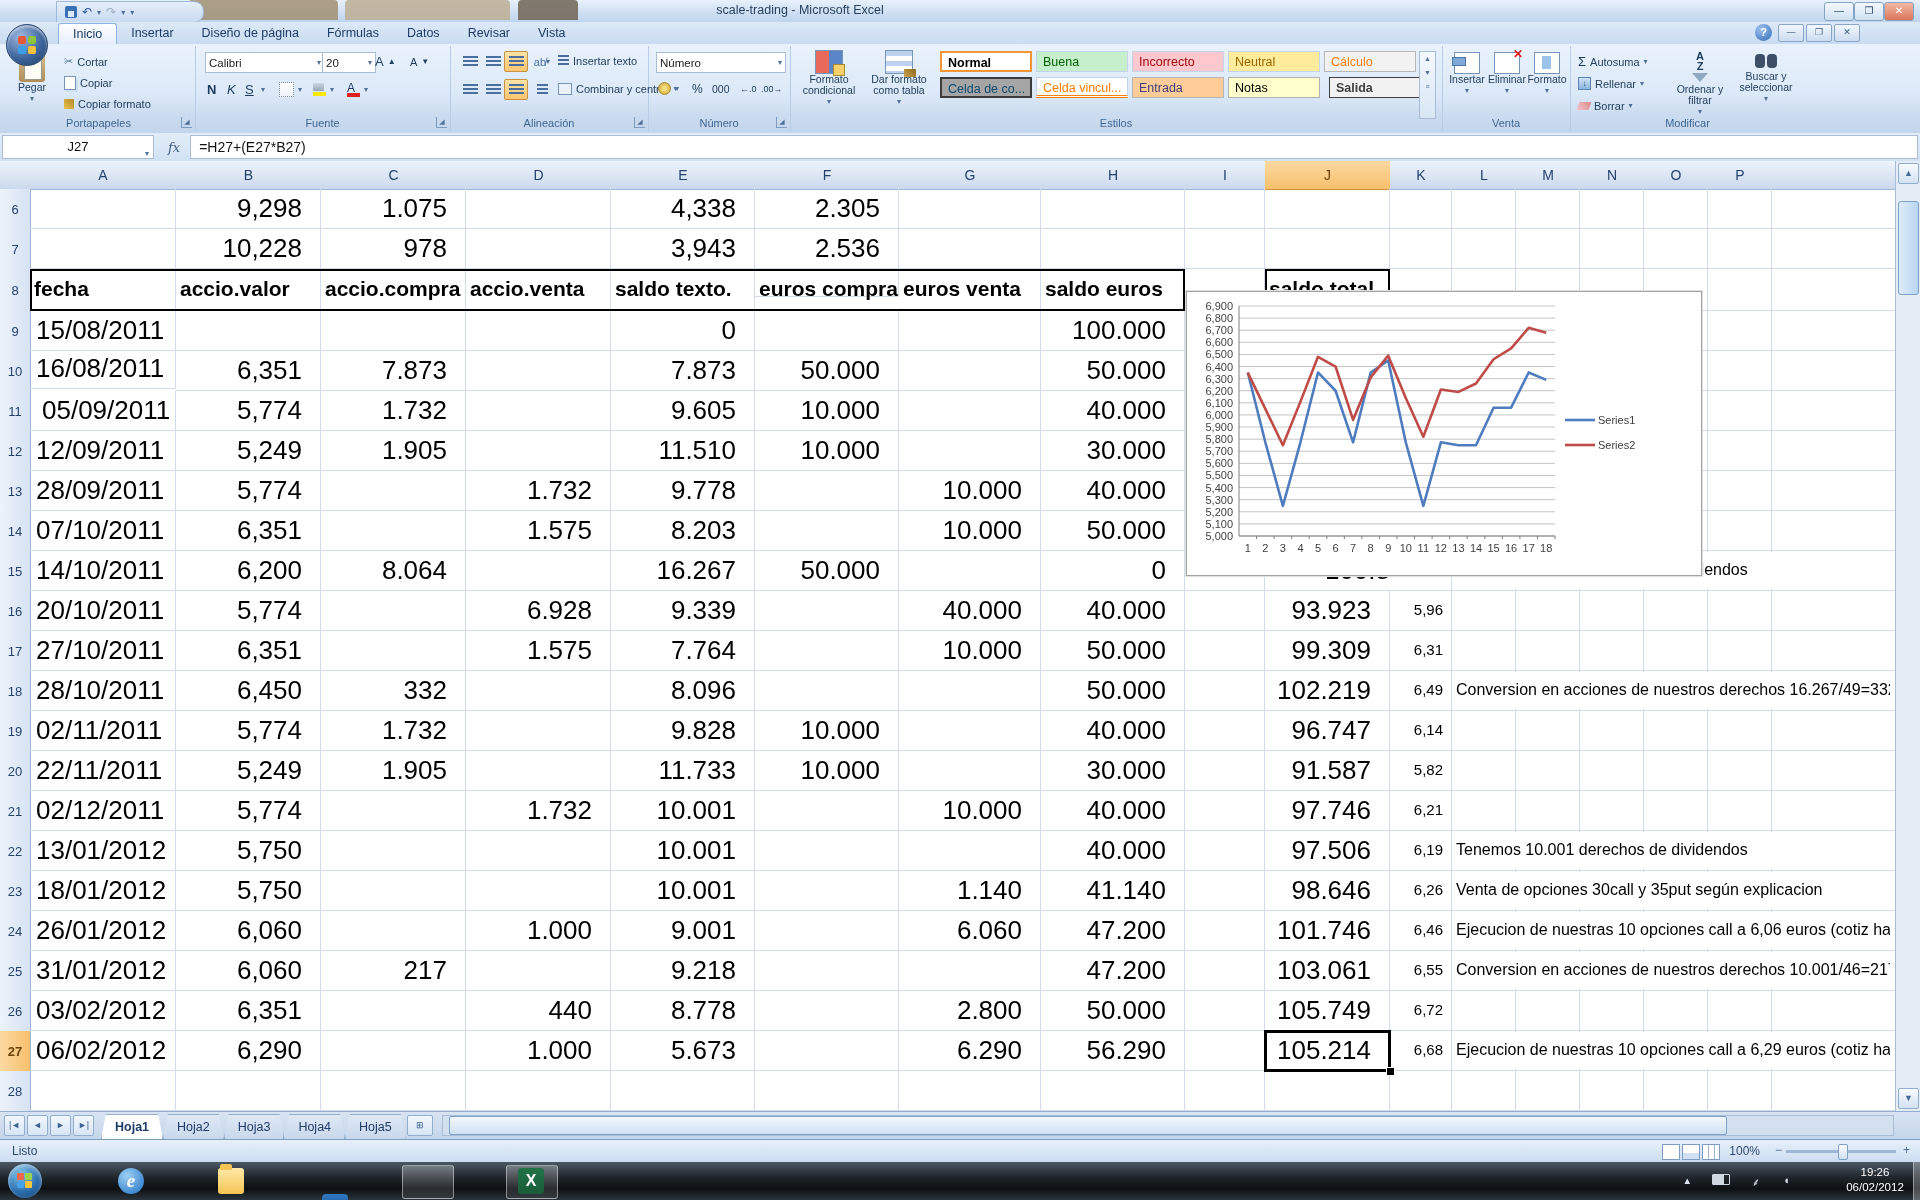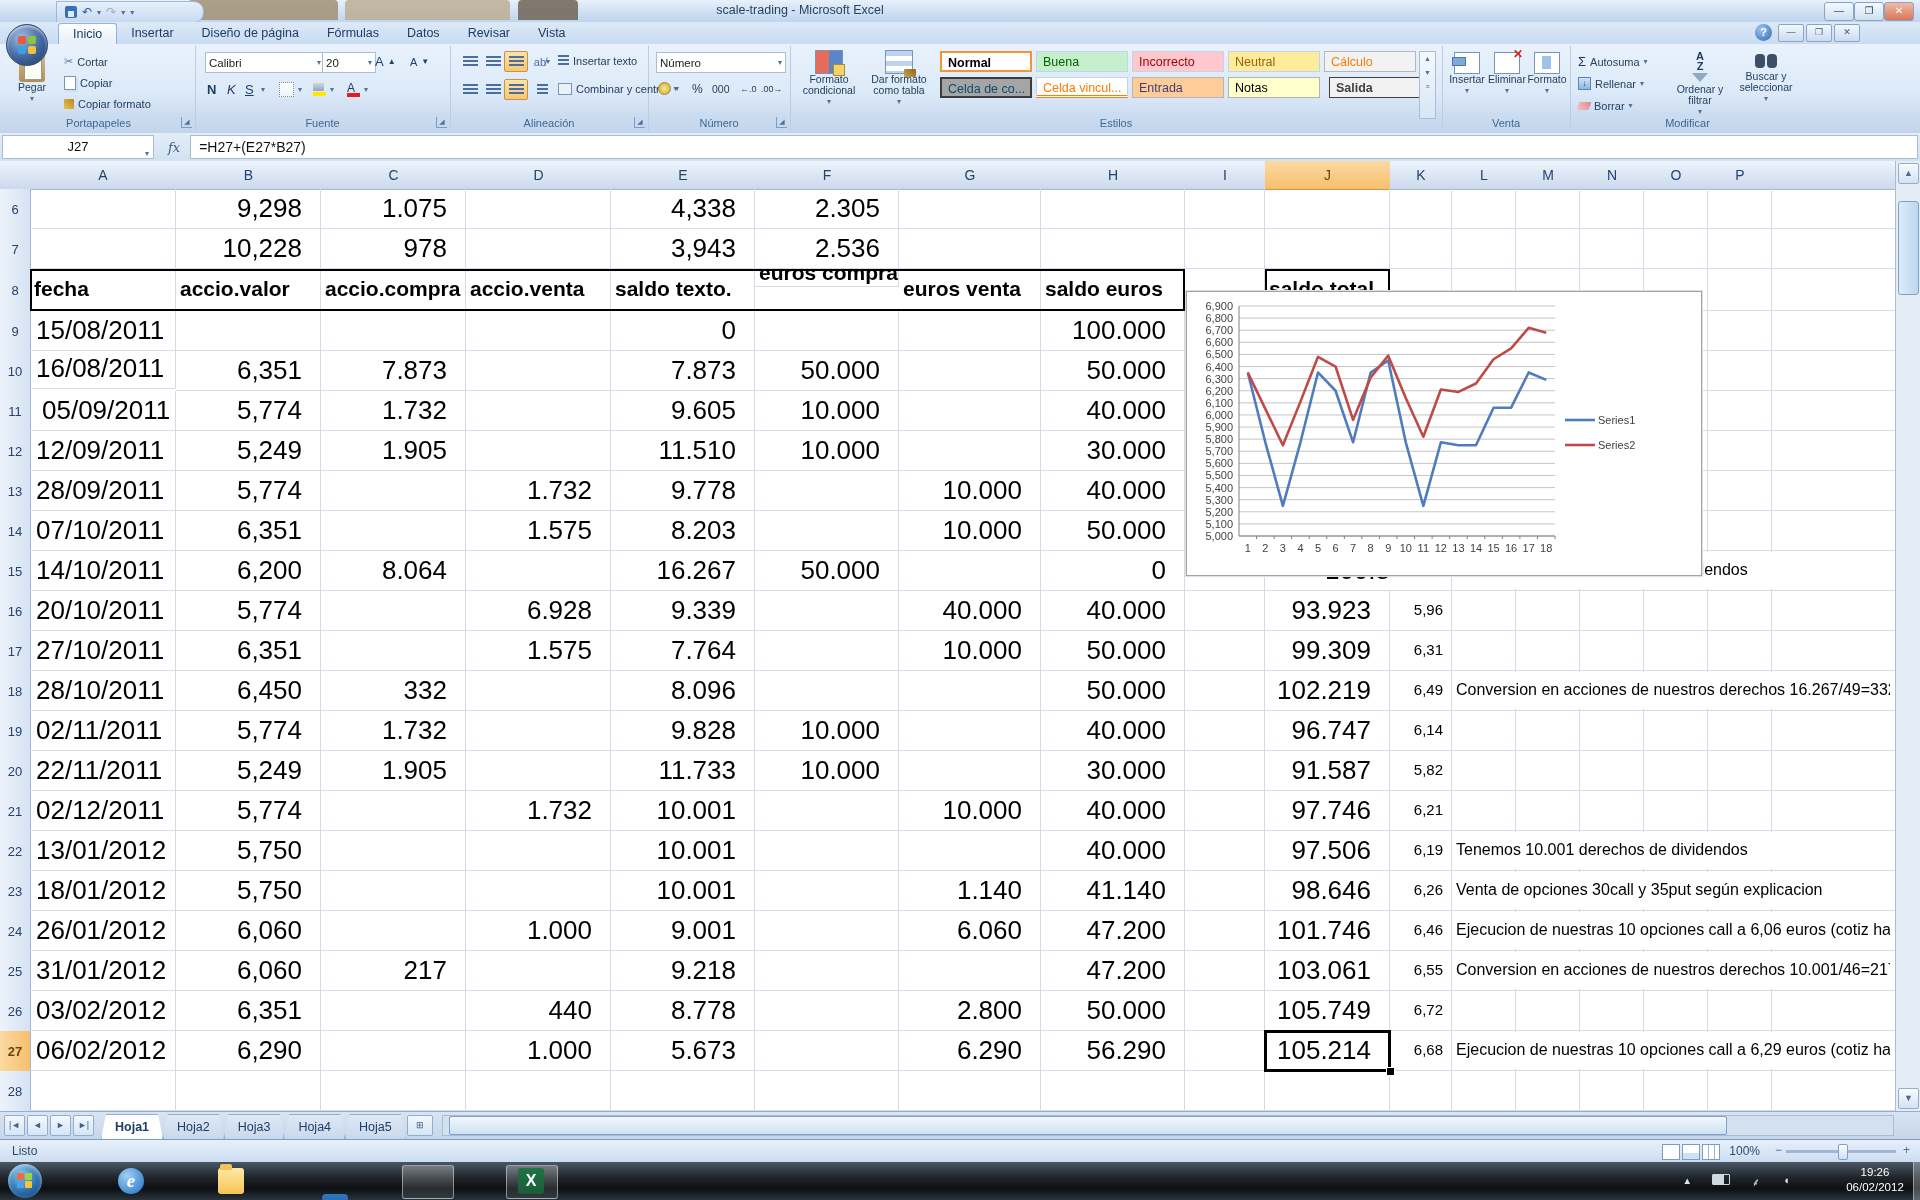--- a/index.html
+++ b/index.html
@@ -448,21 +448,21 @@
         <div class="cell" style="left: 1580px; top: 68px; width: 64px; height: 40px; line-height: 38px;"></div>
         <div class="cell" style="left: 1644px; top: 68px; width: 64px; height: 40px; line-height: 38px;"></div>
         <div class="cell" style="left: 1708px; top: 68px; width: 64px; height: 40px; line-height: 38px;"></div>
         <div class="cell" style="left: 1772px; top: 68px; width: 124px; height: 40px; border-right: none;"></div>
         <div class="rowhdr" style="top: 108px; height: 42px;">8</div>
         <div class="cell hdr8" style="left: 30px; top: 108px; width: 146px; height: 42px; line-height: 40px; overflow: visible;">fecha</div>
         <div class="cell hdr8" style="left: 176px; top: 108px; width: 145px; height: 42px; line-height: 40px; overflow: visible;">accio.valor</div>
         <div class="cell hdr8" style="left: 321px; top: 108px; width: 145px; height: 42px; line-height: 40px; overflow: visible;">accio.compra</div>
         <div class="cell hdr8" style="left: 466px; top: 108px; width: 145px; height: 42px; line-height: 40px; overflow: visible;">accio.venta</div>
         <div class="cell hdr8" style="left: 611px; top: 108px; width: 144px; height: 42px; line-height: 40px; overflow: visible;">saldo texto.</div>
-        <div class="cell hdr8" style="left: 755px; top: 92px; width: 144px; height: 34px; line-height: 40px; overflow: visible; text-align: center;">euros compra</div>
+        <div class="cell hdr8" style="left: 755px; top: 108px; width: 144px; height: 28px; line-height: 40px; overflow: visible; text-align: center;">euros compra</div>
         <div class="cell hdr8" style="left: 899px; top: 108px; width: 142px; height: 42px; line-height: 40px; overflow: visible;">euros venta</div>
         <div class="cell hdr8" style="left: 1041px; top: 108px; width: 144px; height: 42px; line-height: 40px; overflow: visible;">saldo euros</div>
         <div class="cell" style="left: 1185px; top: 108px; width: 80px; height: 42px; line-height: 40px;"></div>
         <div class="cell hdr8" style="left: 1265px; top: 108px; width: 125px; height: 42px; line-height: 40px; overflow: visible;">saldo total</div>
         <div class="cell" style="left: 1390px; top: 108px; width: 62px; height: 42px; line-height: 40px;"></div>
         <div class="cell" style="left: 1452px; top: 108px; width: 64px; height: 42px; line-height: 40px;"></div>
         <div class="cell" style="left: 1516px; top: 108px; width: 64px; height: 42px; line-height: 40px;"></div>
         <div class="cell" style="left: 1580px; top: 108px; width: 64px; height: 42px; line-height: 40px;"></div>
         <div class="cell" style="left: 1644px; top: 108px; width: 64px; height: 42px; line-height: 40px;"></div>
         <div class="cell" style="left: 1708px; top: 108px; width: 64px; height: 42px; line-height: 40px;"></div>

